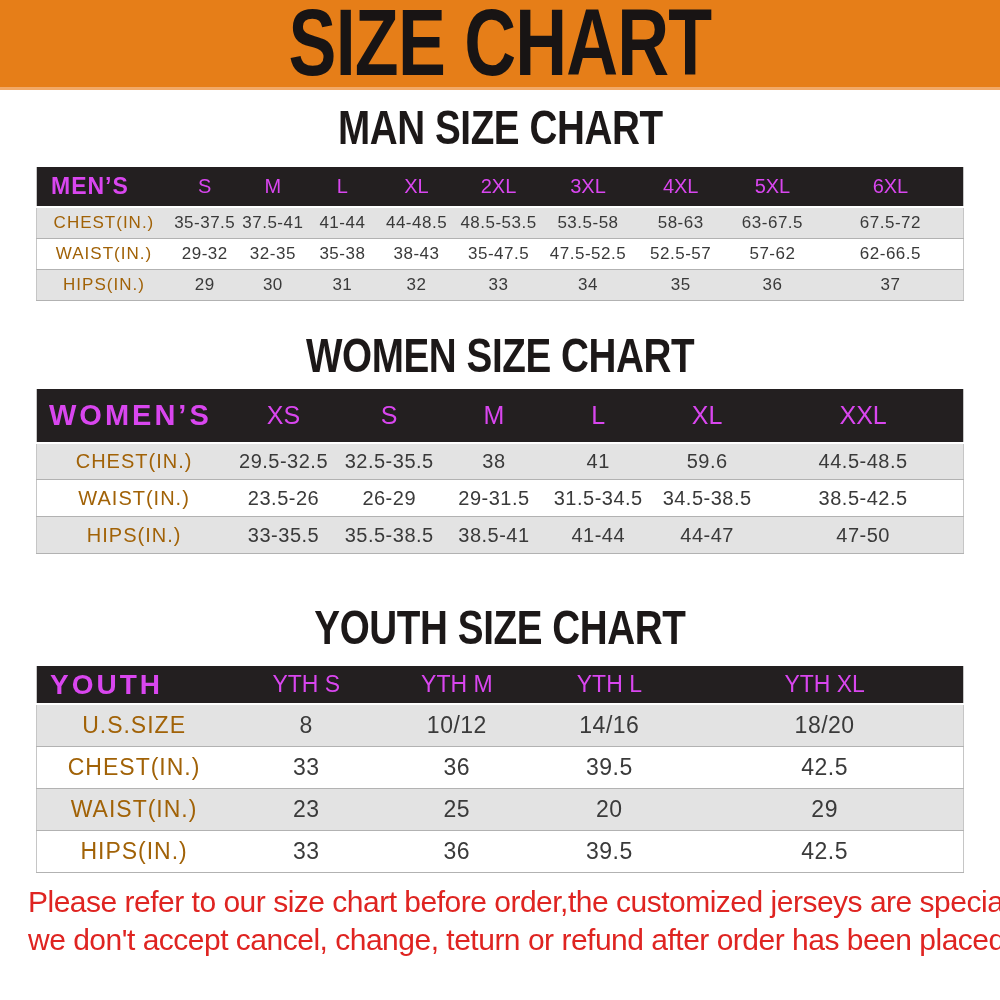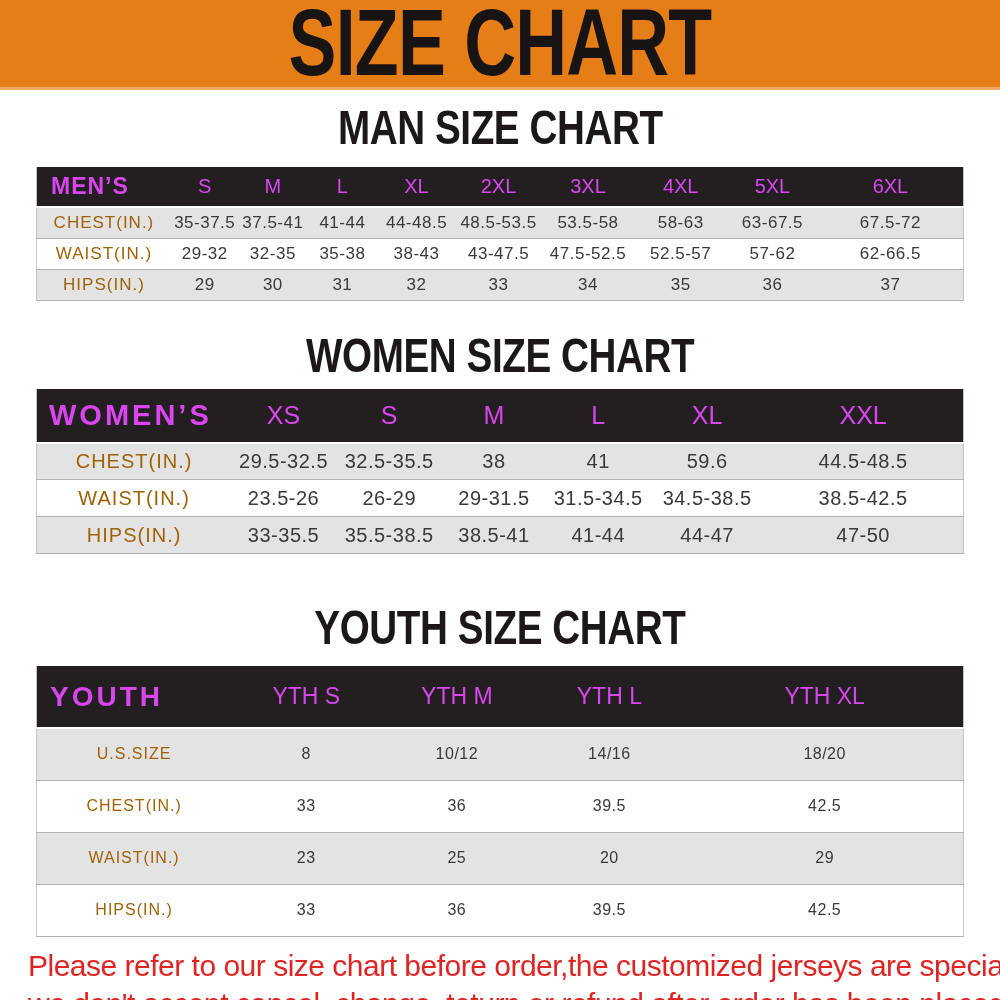--- a/index.html
+++ b/index.html
@@ -98,23 +98,23 @@
   .size-table.women tbody td { height: 37px; font-size: 20px; }
   .size-table.women th:nth-child(1) { width: 21%; }
   .size-table.women th:nth-child(2) { width: 11.3%; }
   .size-table.women th:nth-child(3) { width: 11.5%; }
   .size-table.women th:nth-child(4) { width: 11.1%; }
   .size-table.women th:nth-child(5) { width: 11.4%; }
   .size-table.women th:nth-child(6) { width: 12.1%; }
   .size-table.women th:nth-child(7) { width: 21.6%; }
 
   
-  .size-table.youth thead th { height: 62px; font-size: 23px; }
+  .size-table.youth thead th { height: 38px; font-size: 23px; }
   .size-table.youth thead th.first { font-size: 28px; padding-left: 13px; letter-spacing: 3px; }
-  .size-table.youth tbody td { height: 52px; font-size: 16px; }
+  .size-table.youth tbody td { height: 42px; font-size: 23px; }
   .size-table.youth th:nth-child(1) { width: 21%; }
   .size-table.youth th:nth-child(2) { width: 16.2%; }
   .size-table.youth th:nth-child(3) { width: 16.3%; }
   .size-table.youth th:nth-child(4) { width: 16.6%; margin-top: 40px; }
   .size-table.youth th:nth-child(5) { width: 29.9%; }
 
   
   .notice {
     margin-top: 10px;
     padding-left: 28px;
@@ -166,21 +166,21 @@
               <td>58-63</td>
               <td>63-67.5</td>
               <td>67.5-72</td>
             </tr>
             <tr>
               <td class="row-label">WAIST(IN.)</td>
               <td>29-32</td>
               <td>32-35</td>
               <td>35-38</td>
               <td>38-43</td>
-              <td>43-47.5</td>
+              <td>35-47.5</td>
               <td>47.5-52.5</td>
               <td>52.5-57</td>
               <td>57-62</td>
               <td>62-66.5</td>
             </tr>
             <tr>
               <td class="row-label">HIPS(IN.)</td>
               <td>29</td>
               <td>30</td>
               <td>31</td>

